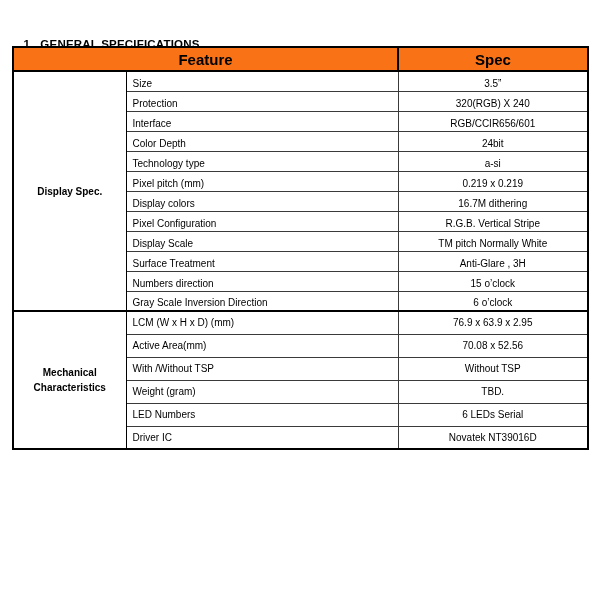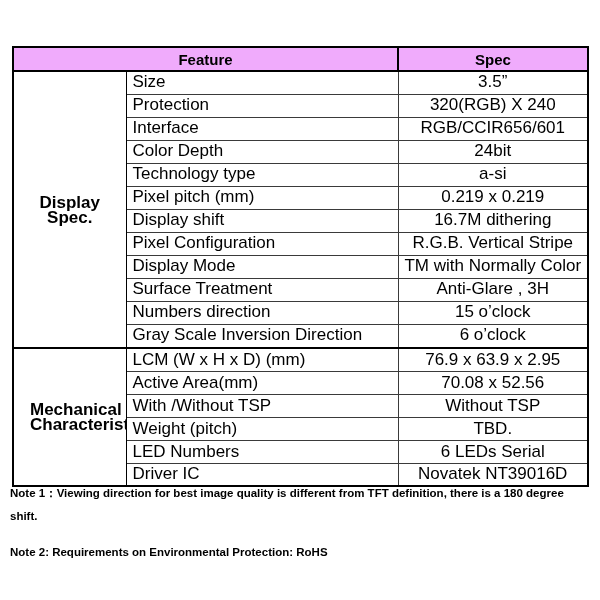--- a/index.html
+++ b/index.html
@@ -28,31 +28,31 @@
     width: 575px;
     border-collapse: collapse;
     table-layout: fixed;
     border: 2px solid #000;
   }
   col.c1 { width: 113px; }
   col.c2 { width: 272px; }
   col.c3 { width: 190px; }
 
   .spec-table th {
-    background: #f0abfc;
+    background: #f97316;
     border: 2px solid #000;
     height: 24px;
     font-size: 15px; font-weight: bold;
     text-align: center; vertical-align: middle;
     padding: 0;
   }
 
   .spec-table td {
     border: 1px solid #3a3a3a;
-    font-size: 17px;
+    font-size: 10px;
     padding: 0;
     overflow: hidden;
   }
 
   tbody.sec1 tr { height: 20px; }
   tbody.sec2 tr { height: 23px; }
   tbody.sec2 { border-top: 2px solid #000; }
 
   td.group-label {
     font-weight: bold;
@@ -84,20 +84,23 @@
     width: 584px;
     font-size: 11.5px; font-weight: bold;
   }
   .notes p { margin: 0 0 13px 0; line-height: 23px; }
 </style>
 </head>
 <body>
 
 <div class="page">
 
+  <div class="doc-title">
+    <span class="underlined">1   GENERAL SPECIFICATIONS</span>
+  </div>
 
   <table class="spec-table">
     <colgroup>
         <col class="c1">
         <col class="c2">
         <col class="c3">
       </colgroup>
     <thead>
       <tr>
         <th colspan="2">Feature</th>
@@ -125,30 +128,30 @@
       </tr>
       <tr>
         <td class="feature-cell">Technology type</td>
         <td class="spec-cell">a-si</td>
       </tr>
       <tr>
         <td class="feature-cell">Pixel pitch (mm)</td>
         <td class="spec-cell">0.219 x 0.219</td>
       </tr>
       <tr>
-        <td class="feature-cell">Display shift</td>
+        <td class="feature-cell">Display colors</td>
         <td class="spec-cell">16.7M dithering</td>
       </tr>
       <tr>
         <td class="feature-cell">Pixel Configuration</td>
         <td class="spec-cell">R.G.B. Vertical Stripe</td>
       </tr>
       <tr>
-        <td class="feature-cell">Display Mode</td>
-        <td class="spec-cell">TM with Normally Color</td>
+        <td class="feature-cell">Display Scale</td>
+        <td class="spec-cell">TM pitch Normally White</td>
       </tr>
       <tr>
         <td class="feature-cell">Surface Treatment</td>
         <td class="spec-cell">Anti-Glare , 3H</td>
       </tr>
       <tr>
         <td class="feature-cell">Numbers direction</td>
         <td class="spec-cell">15 o’clock</td>
       </tr>
       <tr>
@@ -165,32 +168,28 @@
       </tr>
       <tr>
         <td class="feature-cell">Active Area(mm)</td>
         <td class="spec-cell">70.08 x 52.56</td>
       </tr>
       <tr>
         <td class="feature-cell">With /Without TSP</td>
         <td class="spec-cell">Without TSP</td>
       </tr>
       <tr>
-        <td class="feature-cell">Weight (pitch)</td>
+        <td class="feature-cell">Weight (gram)</td>
         <td class="spec-cell">TBD.</td>
       </tr>
       <tr>
         <td class="feature-cell">LED Numbers</td>
         <td class="spec-cell">6 LEDs Serial</td>
       </tr>
       <tr>
         <td class="feature-cell">Driver IC</td>
         <td class="spec-cell">Novatek NT39016D</td>
       </tr>
     </tbody>
   </table>
 
-  <div class="notes">
-    <p>Note 1：Viewing direction for best image quality is different from TFT definition, there is a 180 degree shift.</p>
-    <p>Note 2: Requirements on Environmental Protection: RoHS</p>
-  </div>
 
 </div>
 
 </body></html>

